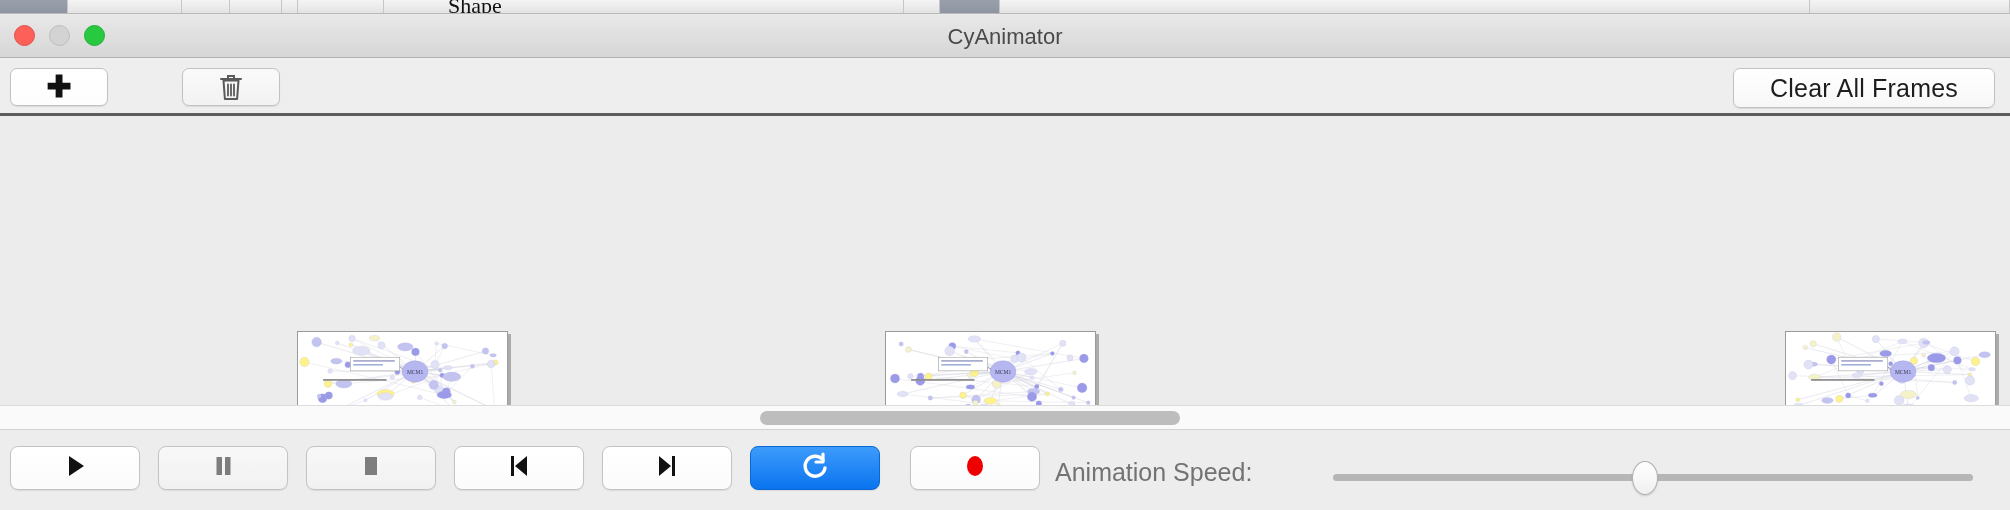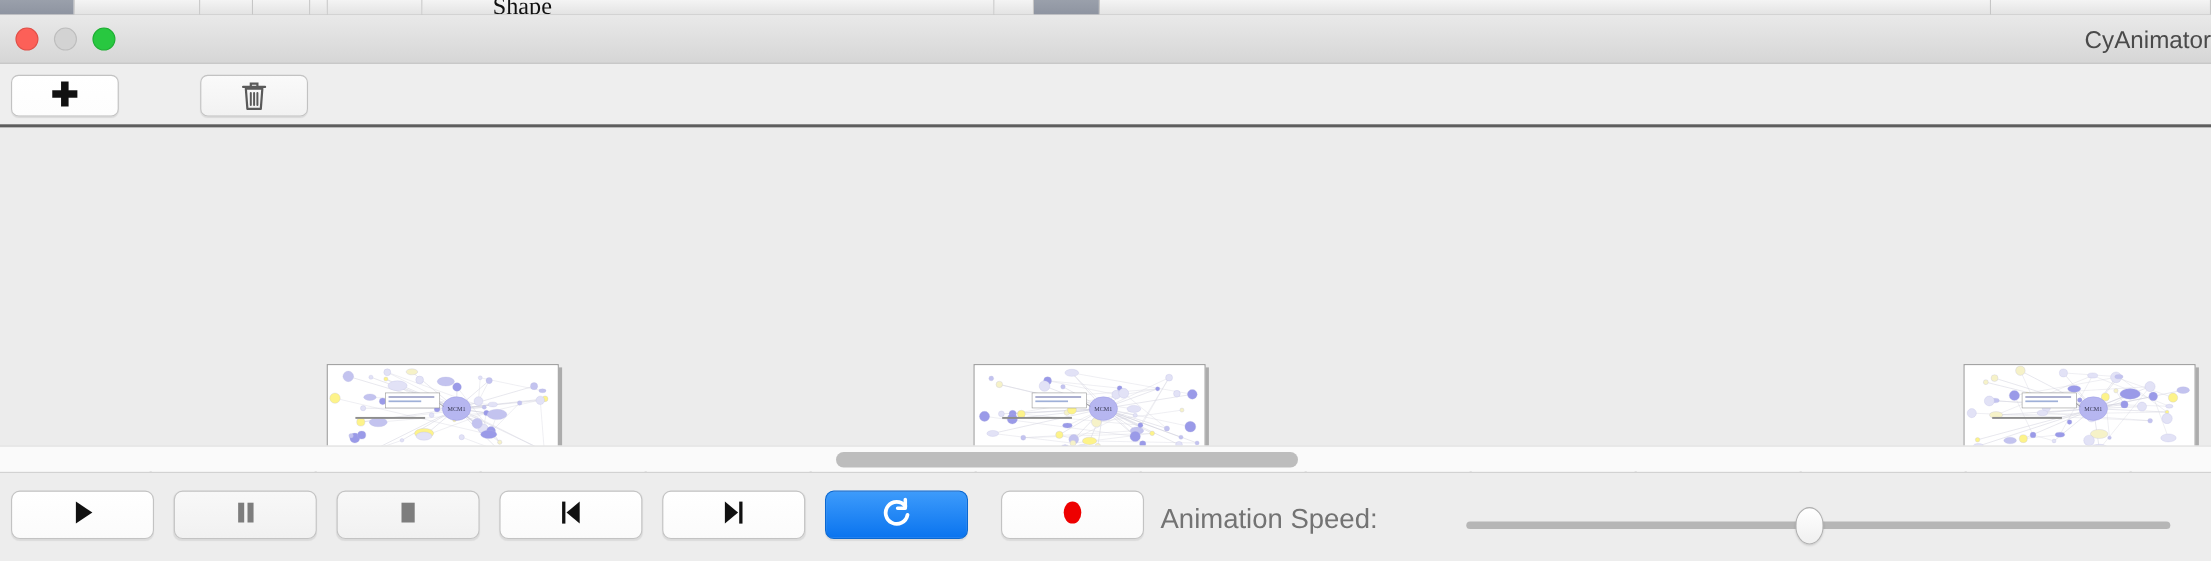--- a/index.html
+++ b/index.html
@@ -44,21 +44,21 @@
     background: linear-gradient(#e9e9e9, #d6d6d6);
     border-bottom: 1px solid #b2b2b2;
   }
   #traffic { position: absolute; left: 14px; top: 11px; display: flex; gap: 14px; }
   .light { width: 21px; height: 21px; border-radius: 50%; }
   .light.red    { background: #fc6058; border: 1px solid #e04f47; }
   .light.yellow { background: #d3d3d3; border: 1px solid #bdbdbd; }
   .light.green  { background: #28c840; border: 1px solid #1eaf33; }
   #window-title {
     position: absolute; left: 0; right: 0; top: 10px;
-    text-align: right;
+    text-align: center;
     font-size: 22px;
     color: #4a4a4a;
     font-family: "Liberation Sans", sans-serif;
   }
 
   
   #toolbar {
     position: relative;
     height: 58px;
     background: #eeeeee;
@@ -207,20 +207,21 @@
     <div class="tb-btn" id="delete-frame-button">
       <span class="trash-icon">
         <svg width="26" height="30" viewBox="0 0 26 30">
           <path d="M3 7 h20 M10 7 v-3 h6 v3" stroke="#5a5a5a" stroke-width="2" fill="none" stroke-linecap="round"></path>
           <path d="M5.5 8.5 h15 l-1.4 18.5 h-12.2 z" stroke="#5a5a5a" stroke-width="2" fill="none" stroke-linejoin="round"></path>
           <path d="M10 12.5 v11 M13 12.5 v11 M16 12.5 v11" stroke="#5a5a5a" stroke-width="1.8" stroke-linecap="round"></path>
         </svg>
       </span>
     </div>
 
+    <div class="tb-btn" id="clear-all-frames-button">Clear All Frames</div>
   </div>
 
   <div id="timeline">
 
     <div id="frames-layer">
         <div class="frame-thumb" style="left: 297px; top: 215px;">
           <svg viewBox="0 0 211 86" preserveAspectRatio="none">
             <rect width="211" height="86" fill="#ffffff"></rect>
             <line x1="118.16000000000001" y1="40.419999999999995" x2="64.0" y2="19.1" stroke="#c9c9d8" stroke-width="0.4"></line>
             <line x1="118.16000000000001" y1="40.419999999999995" x2="30.3" y2="52.9" stroke="#c9c9d8" stroke-width="0.4"></line>

